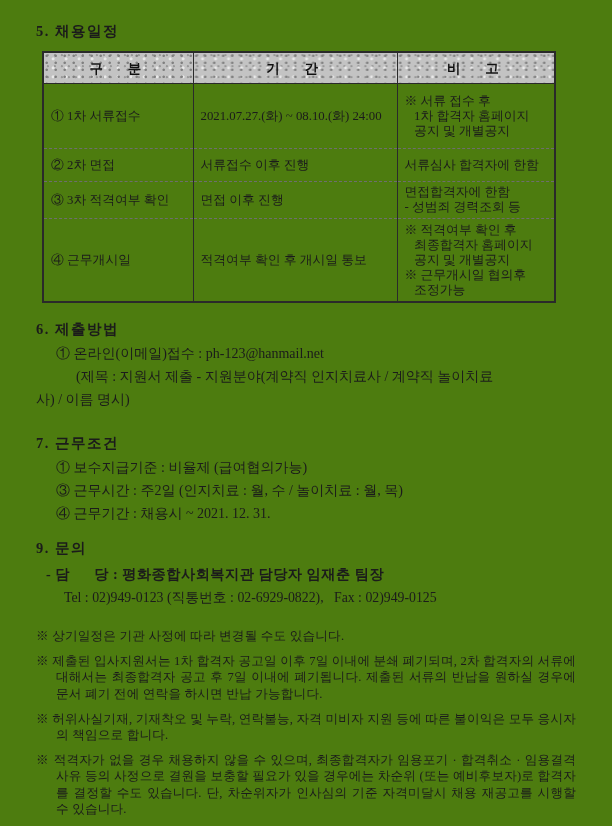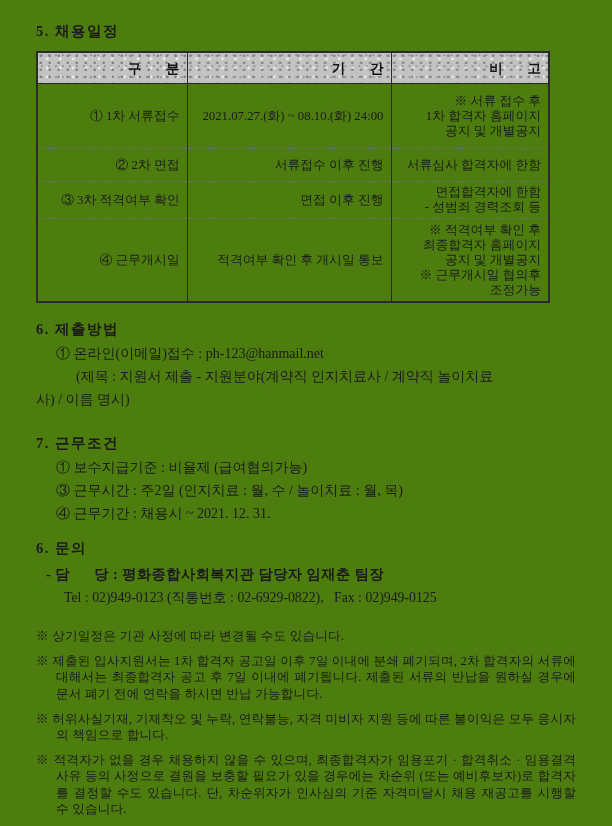--- a/index.html
+++ b/index.html
@@ -17,25 +17,24 @@
     font-size:14.5px;
     font-weight:bold;
     margin:0;
     letter-spacing:1.5px;
     white-space:pre-wrap;
   }
   
   table.schedule{
     border-collapse:collapse;
     width:512px;
-    margin:10px 0 0 0;
+    margin:10px 0 0 6px;
     table-layout:fixed;
     font-size:12.8px;
     line-height:15px;
-    text-align:right;
   }
   table.schedule{border:2px solid #2a2a2a;}
   table.schedule col.c1{width:150px;}
   table.schedule col.c2{width:204px;}
   table.schedule col.c3{width:158px;}
   table.schedule th{
     height:28px;
     font-size:13.5px;
     font-weight:bold;
     letter-spacing:6px;
@@ -153,21 +152,21 @@
   <p class="sec-heading gap-md">6. 제출방법</p>
   <p class="line ml1">① 온라인(이메일)접수 : ph-123@hanmail.net</p>
   <p class="line ml2">(제목 : 지원서 제출 - 지원분야(계약직 인지치료사 / 계약직 놀이치료</p>
   <p class="line ml0">사) / 이름 명시)</p>
 
   <p class="sec-heading gap-lg">7. 근무조건</p>
   <p class="line ml1">① 보수지급기준 : 비율제 (급여협의가능)</p>
   <p class="line ml1">③ 근무시간 : 주2일 (인지치료 : 월, 수 / 놀이치료 : 월, 목)</p>
   <p class="line ml1">④ 근무기간 : 채용시 ~ 2021. 12. 31.</p>
 
-  <p class="sec-heading gap-md">6. 문의</p>
+  <p class="sec-heading gap-md">9. 문의</p>
   <p class="contact-line">- 담      당 : 평화종합사회복지관 담당자 임재춘 팀장</p>
   <p class="tel-line">Tel : 02)949-0123 (직통번호 : 02-6929-0822),   Fax : 02)949-0125</p>
 
   <div class="notes">
     <p class="note">※ 상기일정은 기관 사정에 따라 변경될 수도 있습니다.</p>
     <p class="note">※ 제출된 입사지원서는 1차 합격자 공고일 이후 7일 이내에 분쇄 폐기되며, 2차 합격자의 서류에 대해서는 최종합격자 공고 후 7일 이내에 폐기됩니다. 제출된 서류의 반납을 원하실 경우에 문서 폐기 전에 연락을 하시면 반납 가능합니다.</p>
     <p class="note">※ 허위사실기재, 기재착오 및 누락, 연락불능, 자격 미비자 지원 등에 따른 불이익은 모두 응시자의 책임으로 합니다.</p>
     <p class="note">※ 적격자가 없을 경우 채용하지 않을 수 있으며, 최종합격자가 임용포기 ·  합격취소 ·  임용결격 사유 등의 사정으로 결원을 보충할 필요가 있을 경우에는 차순위 (또는 예비후보자)로 합격자를 결정할 수도 있습니다. 단, 차순위자가 인사심의 기준 자격미달시 채용 재공고를 시행할 수 있습니다.</p>
   </div>
 

